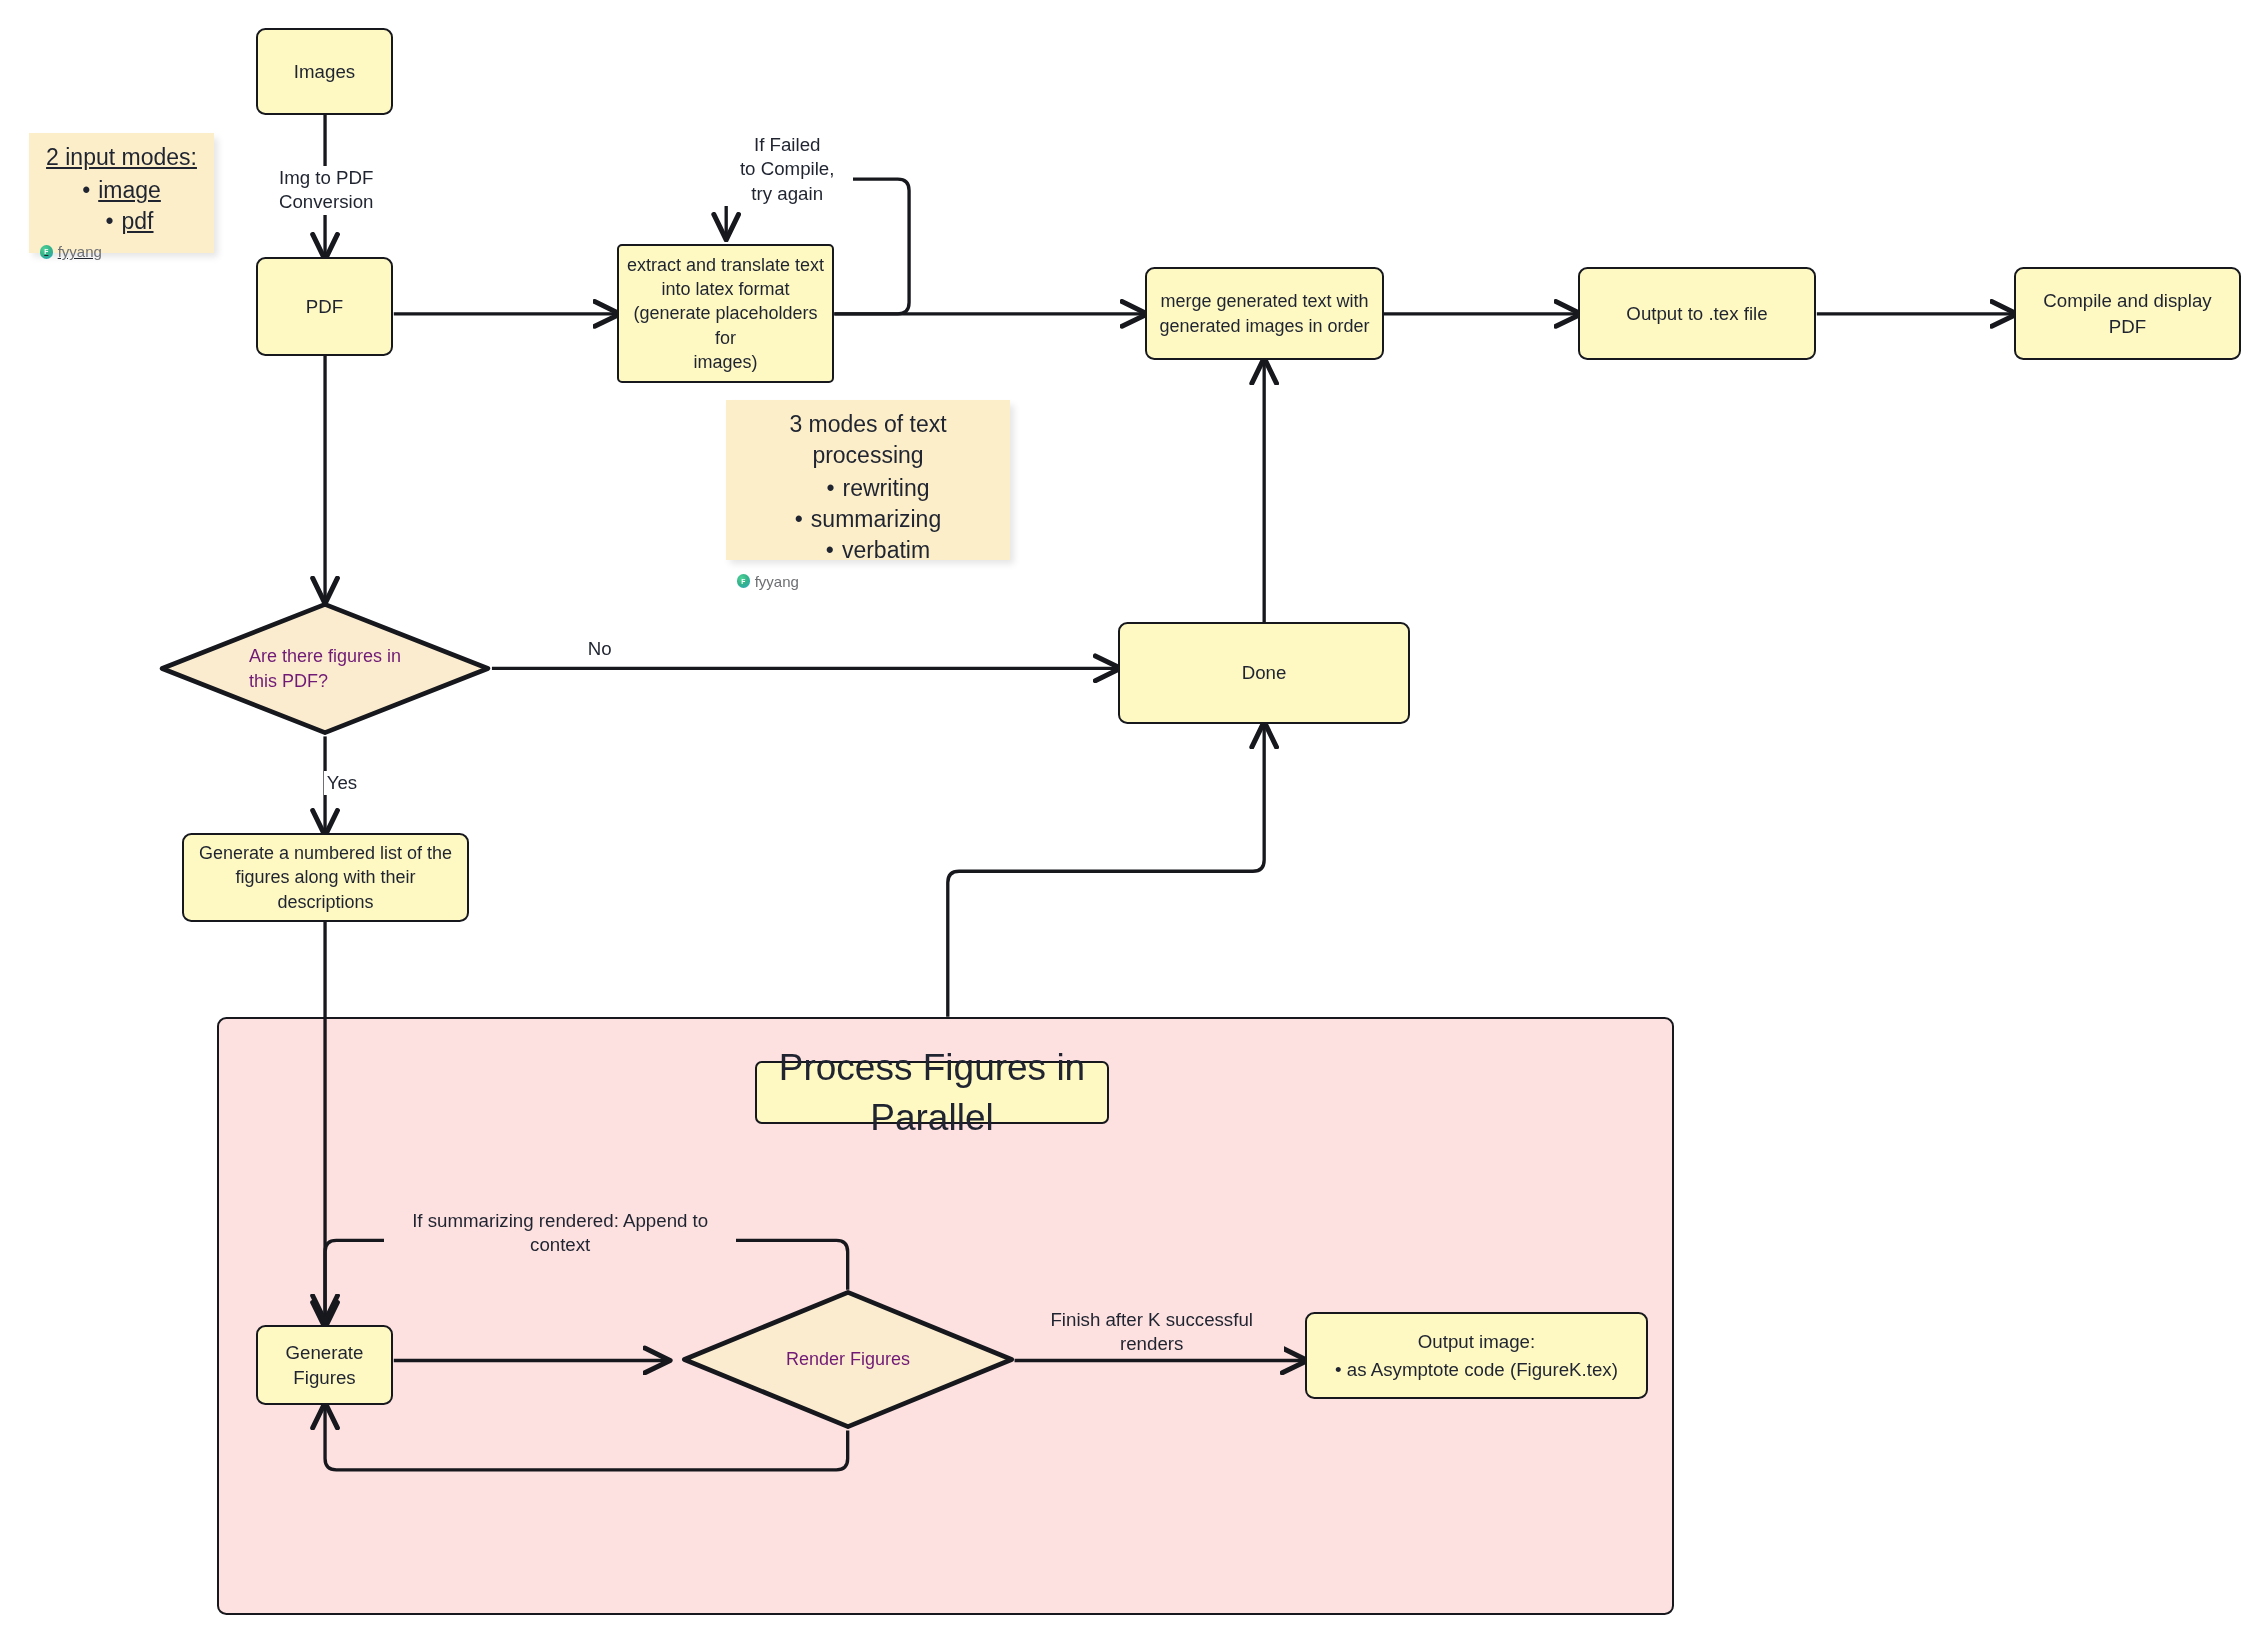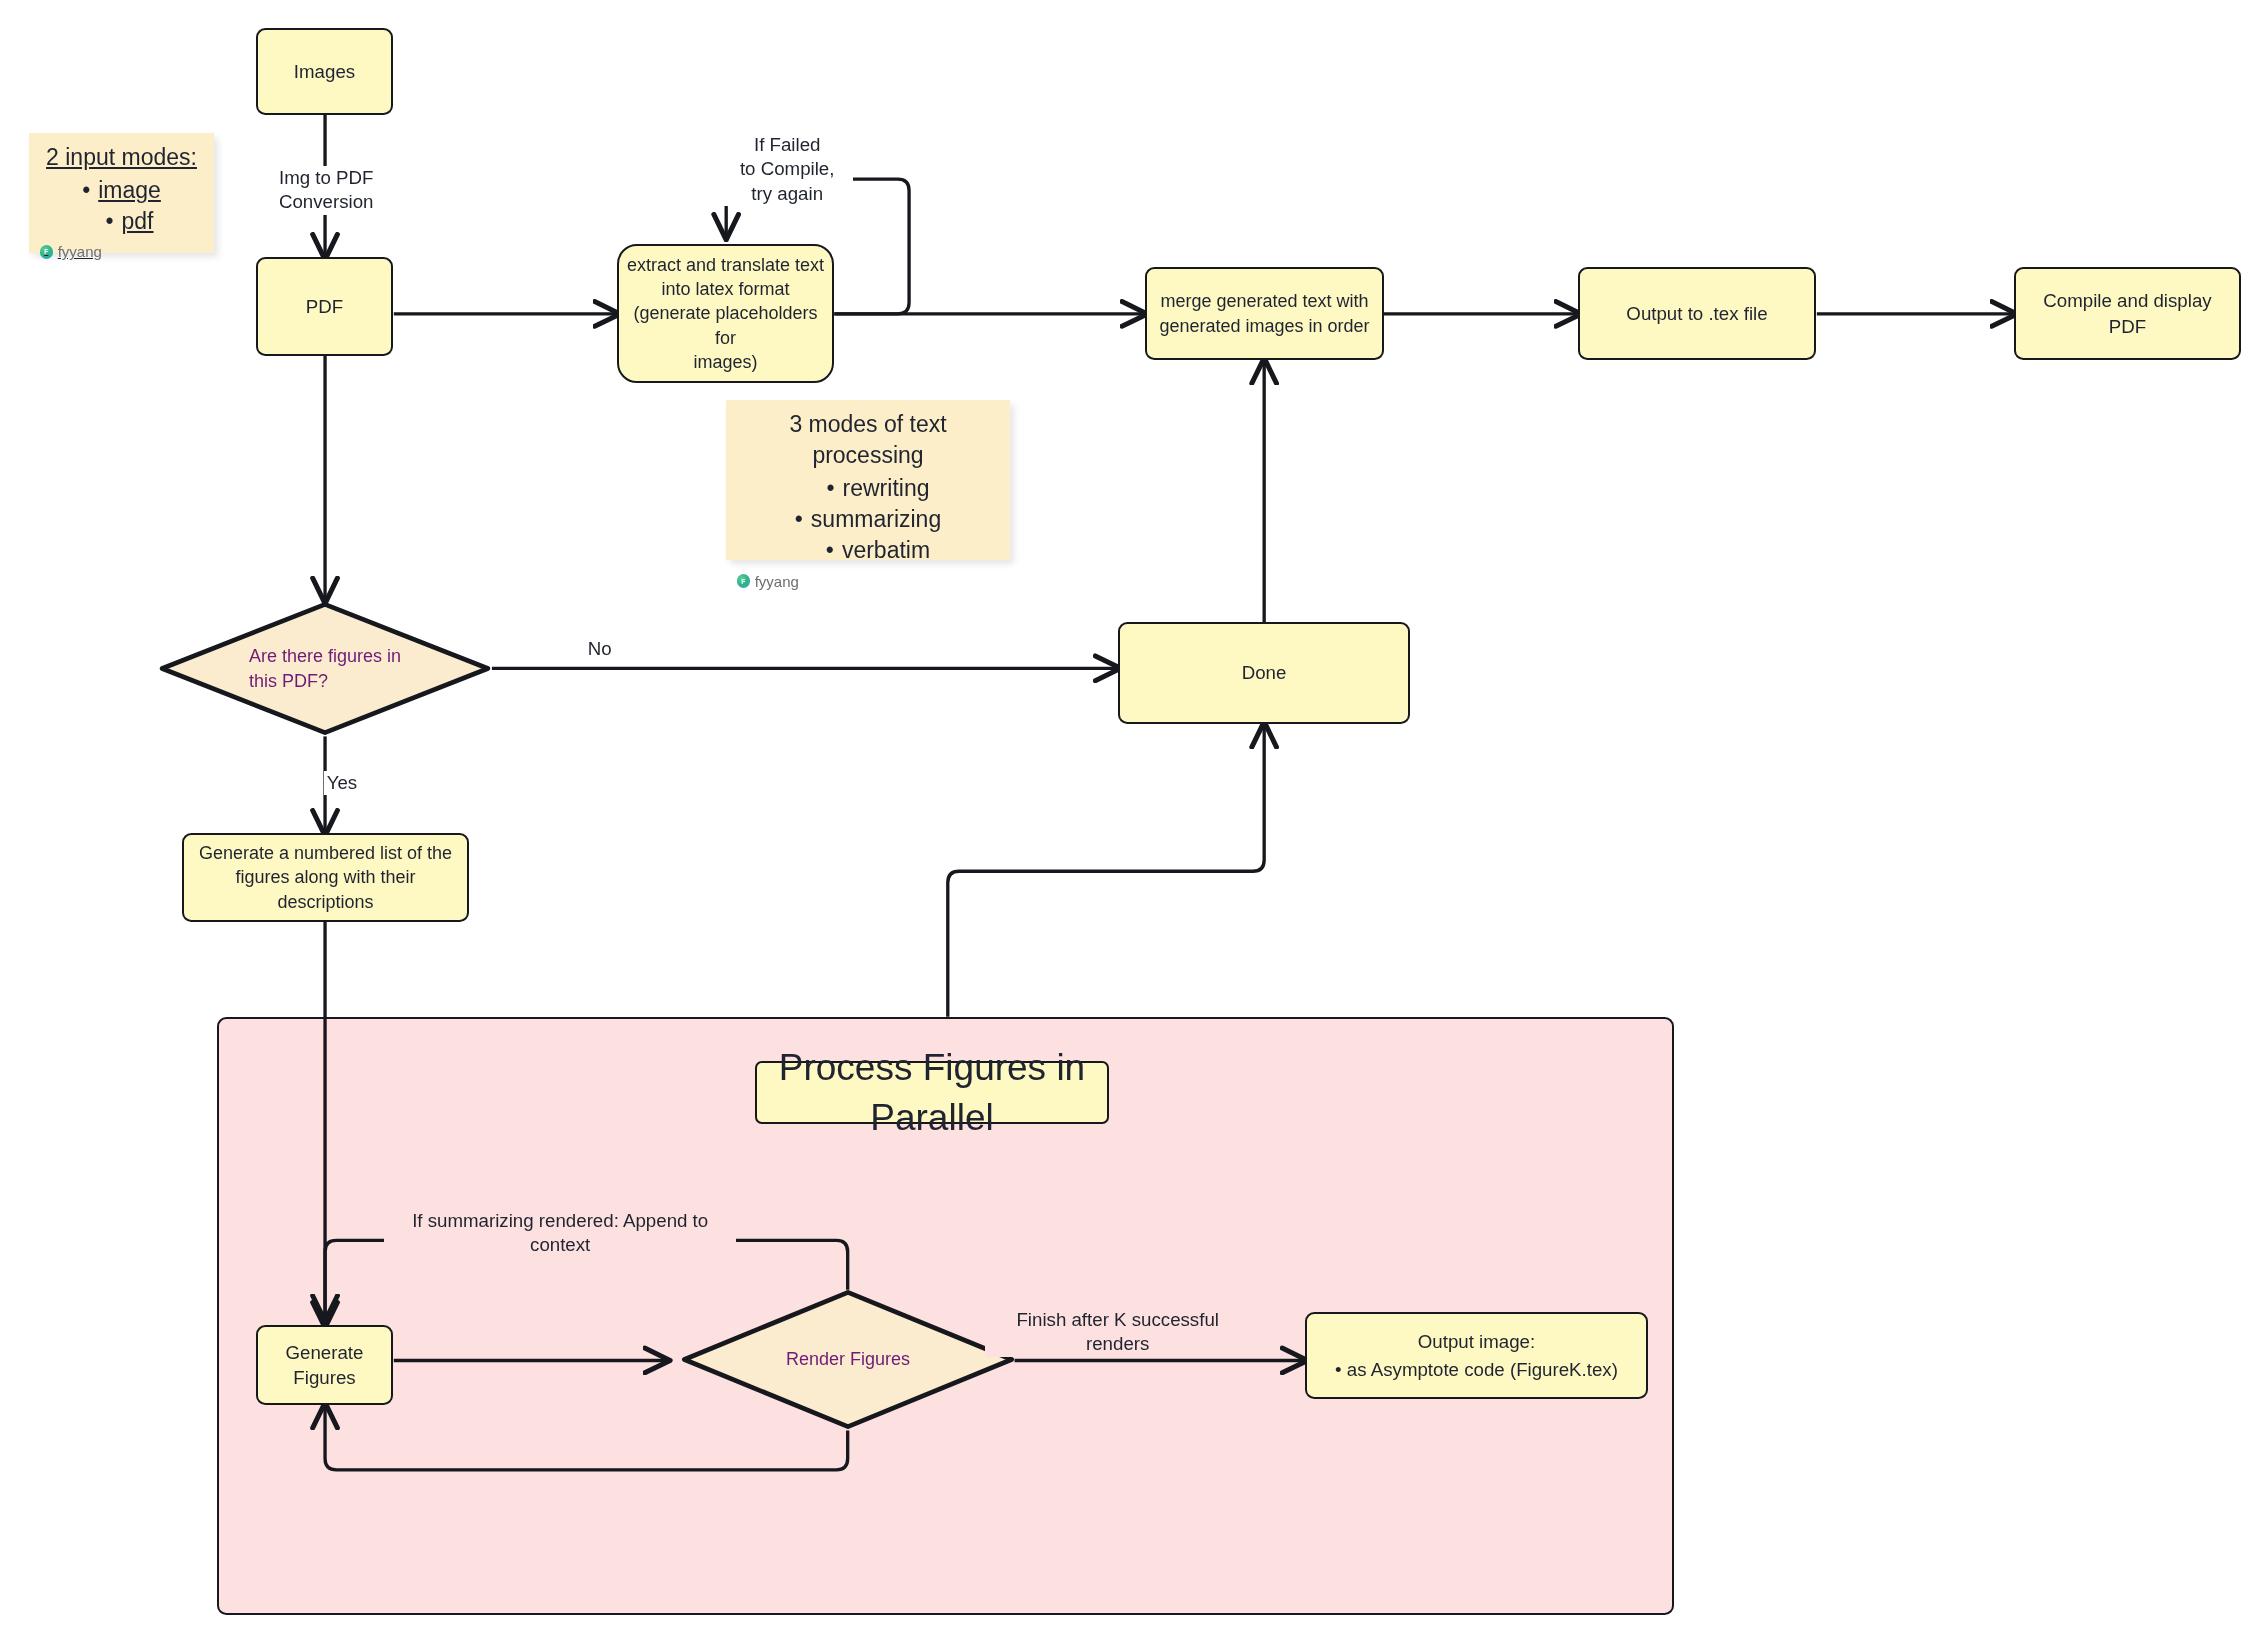--- a/index.html
+++ b/index.html
@@ -169,21 +169,21 @@
   </svg>
 
   <div class="node fs-28" style="left:256px; top:28px; width:137px; height:87px;">
     <span class="lbl">Images</span>
   </div>
 
   <div class="node fs-28" style="left:256px; top:257px; width:137px; height:99px;">
     <span class="lbl">PDF</span>
   </div>
 
-  <div class="node fs-27" style="left:617px; top:244px; width:217px; height:139px; border-radius:20px;">
+  <div class="node fs-27" style="left:617px; top:244px; width:217px; height:139px; border-radius:5px;">
     <span class="lbl">extract and translate text
 into latex format
 (generate placeholders for
 images)</span>
   </div>
 
   <div class="node fs-27" style="left:1145px; top:267px; width:239px; height:93px;">
     <span class="lbl">merge generated text with
 generated images in order</span>
   </div>
@@ -244,21 +244,21 @@
 to Compile,
 try again</div>
 
   <div class="edge-label fs-28" style="left:577px; top:637px; width:40px;">No</div>
 
   <div class="edge-label fs-28" style="left:324px; top:771px; width:47px; text-align:left;">Yes</div>
 
   <div class="edge-label on-pink fs-28" style="left:384px; top:1209px; width:347px;">If summarizing rendered: Append to context</div>
 
 
-  <div class="edge-label on-pink fs-28" style="left:985px; top:1308px; width:260px;">Finish after K successful renders</div>
+  <div class="edge-label on-pink fs-28" style="left:1019px; top:1308px; width:260px;">Finish after K successful renders</div>
 
   <div class="sticky" style="left:29px; top:133px; width:185px; height:120px;text-decoration:underline;">
     <div class="sticky-title fs-34">2 input modes:</div>
     <ul>
       <li class="fs-34"><span>image</span></li>
       <li class="fs-34" style="padding-left:16px;"><span>pdf</span></li>
     </ul>
     <div class="sticky-author">
       <span class="avatar">F</span>
       <span class="author-name">fyyang</span>

